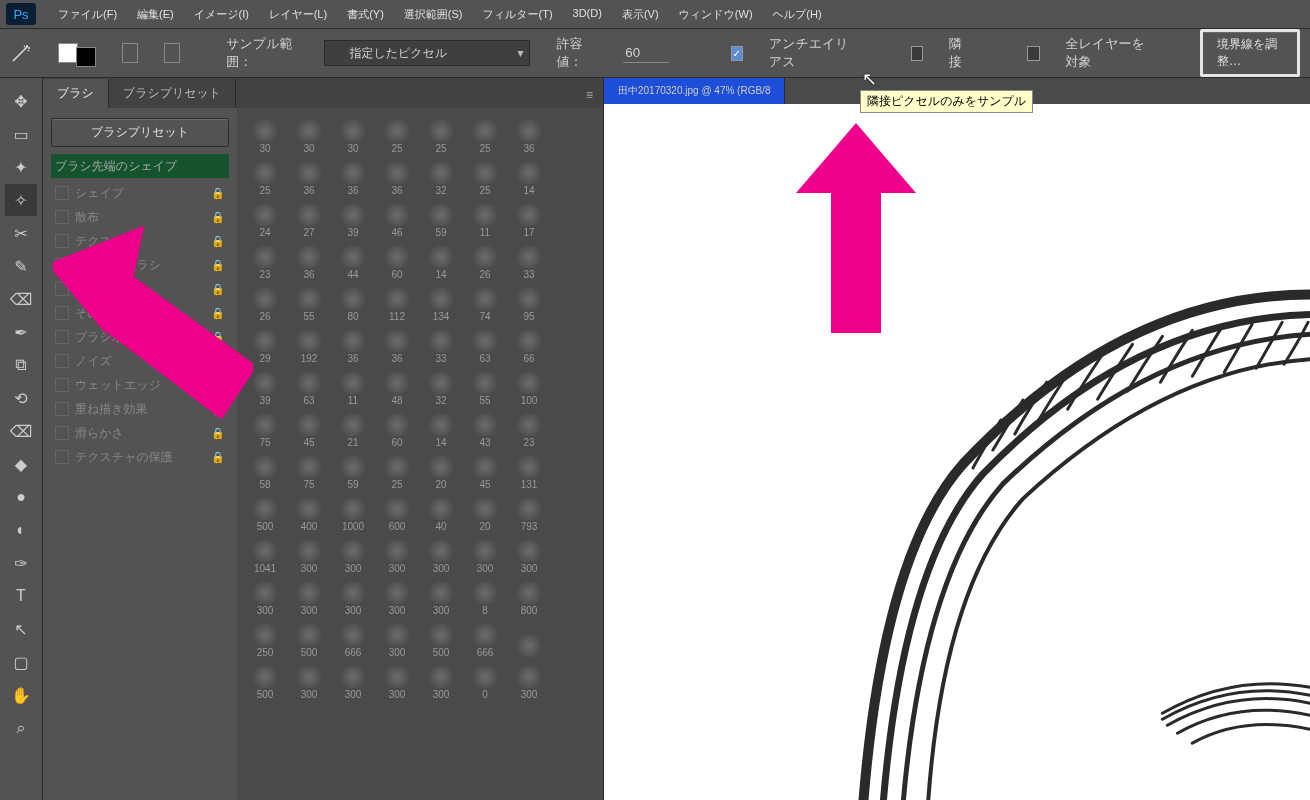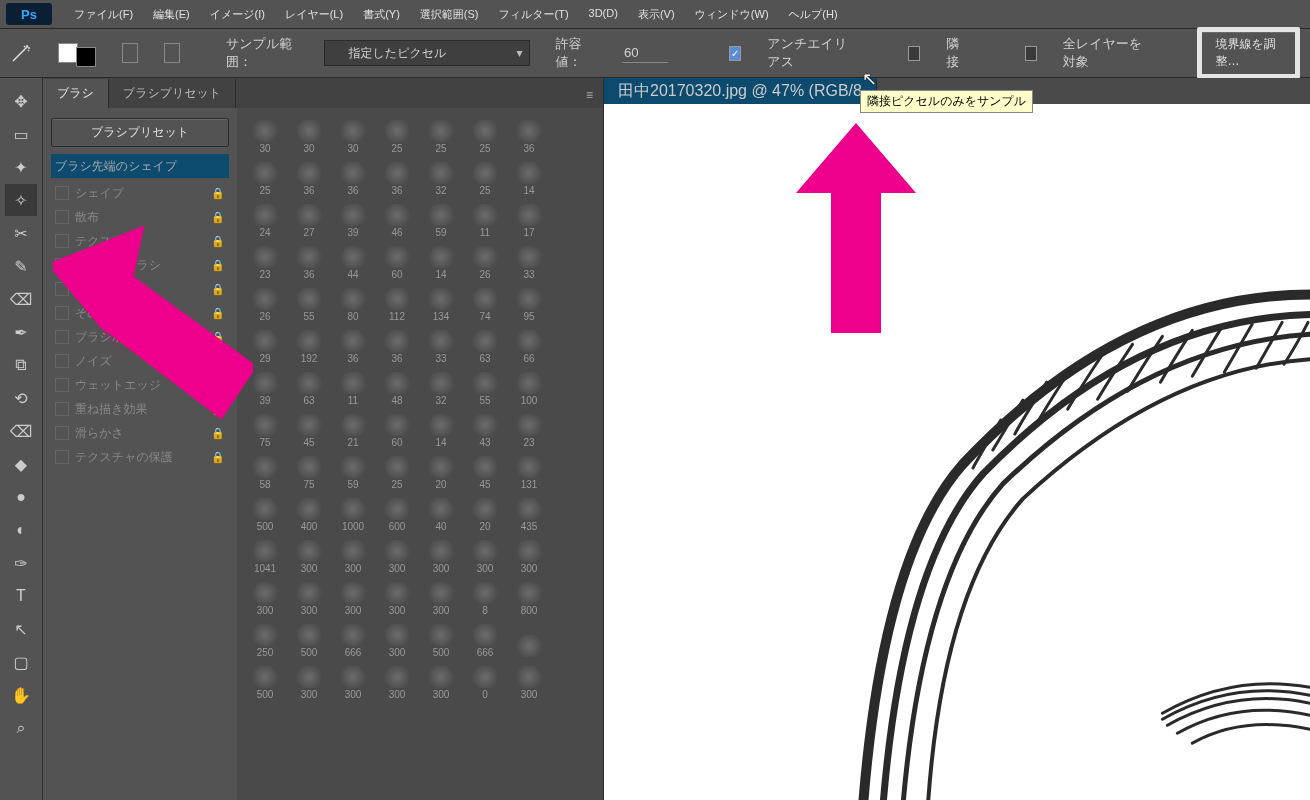--- a/index.html
+++ b/index.html
@@ -1,57 +1,57 @@
 <!DOCTYPE html>
 <html><head>
 <meta charset="utf-8">
 <style>
 html,body{margin:0;padding:0;width:1310px;height:800px;background:#535353;font-family:"Meiryo","Hiragino Kaku Gothic Pro",sans-serif;font-size:12px;color:#d0d0d0;overflow:hidden}
 .menubar{height:28px;background:#535353;display:flex;align-items:center;padding:0 6px;border-bottom:1px solid #2b2b2b}
-.app-icon{width:46px;height:22px;background:#0a1f33;border-radius:3px;display:flex;align-items:center;justify-content:center;color:#31a8ff;font-weight:bold;font-size:13px;margin-right:12px}
+.app-icon{width:30px;height:22px;background:#0a1f33;border-radius:3px;display:flex;align-items:center;justify-content:center;color:#31a8ff;font-weight:normal;font-size:13px;margin-right:12px}
 .menu-item{padding:4px 10px;color:#e0e0e0;font-size:11px;cursor:default}
 .optbar{height:48px;background:#535353;display:flex;align-items:center;padding:0 10px;border-bottom:1px solid #2b2b2b;gap:26px}
 .tool-ic{width:28px;height:28px;display:flex;align-items:center;justify-content:center}
 .swatch-group{display:flex;align-items:center;gap:6px}
 .sq{width:18px;height:18px;border:1px solid #888}
 .sq.front{background:#fff}
 .sq.back{background:#000;margin-left:-8px;margin-top:8px}
 .txt{color:#d0d0d0;font-size:13px}
 .dropdown{background:#3f3f3f;border:1px solid #2b2b2b;height:24px;display:flex;align-items:center;padding:0 20px 0 24px;position:relative;min-width:160px}
 .dropdown::after{content:"▾";position:absolute;right:6px;color:#bbb}
 .numfield{background:transparent;border:none;border-bottom:1px solid #888;color:#d0d0d0;width:42px;text-align:left;padding:2px}
 .chk{width:13px;height:13px;border:1px solid #999;display:inline-flex;align-items:center;justify-content:center;font-size:11px;background:#3a3a3a}
 .chk.on{background:#5a8dd6;color:#fff}
 .chk.on::after{content:"✓";font-size:10px}
-.btn{background:#535353;border:5px solid #e5e5e5;box-shadow:inset 0 1px 0 #6a6a6a;padding:4px 14px;color:#e0e0e0;border-radius:2px}
+.btn{background:#535353;border:3px solid #e5e5e5;box-shadow:inset 0 1px 0 #6a6a6a;padding:4px 14px;color:#e0e0e0;border-radius:2px}
 .body{display:flex;height:724px}
 .tools{width:42px;background:#535353;border-right:1px solid #2b2b2b;display:flex;flex-direction:column;align-items:center;padding-top:6px}
 .tools .t{width:32px;height:32px;display:flex;align-items:center;justify-content:center;color:#ccc;font-size:16px;margin:1px 0;cursor:default}
 .tools .t.active{background:#3a3a3a}
 .panel{width:560px;background:#535353;display:flex;flex-direction:column;border-right:1px solid #2b2b2b}
 .tabs{display:flex;background:#424242;height:30px;align-items:flex-end}
 .tab{padding:6px 14px;color:#bbb;border-right:1px solid #2b2b2b}
 .tab.active{background:#535353;color:#e8e8e8}
 .tab-menu{margin-left:auto;padding:6px 10px;color:#aaa}
 .panel-body{flex:1;display:flex;overflow:hidden}
 .brush-opts{width:178px;padding:10px 8px;display:flex;flex-direction:column;gap:3px}
 .preset-btn{background:#535353;border:1px solid #2b2b2b;box-shadow:inset 0 1px 0 #6a6a6a;padding:5px 10px;text-align:center;color:#e0e0e0;border-radius:2px;margin-bottom:4px}
 .opt-row{display:flex;align-items:center;height:24px;padding:0 4px;color:#888}
 .opt-row .cb{width:12px;height:12px;border:1px solid #666;margin-right:6px}
 .opt-row .lock{margin-left:auto;font-size:11px;color:#777}
-.opt-row.mid{color:#aaa;background:#0c4a6e}
+.opt-row.mid{color:#aaa;background:#14532d}
 .brush-grid{flex:1;background:#4a4a4a;overflow-y:scroll;padding:6px;position:relative}
 .brush-grid::-webkit-scrollbar{width:16px;background:#3a3a3a}
 .brush-grid::-webkit-scrollbar-thumb{background:#6a6a6a;border:2px solid #3a3a3a}
 .bgrid-row{display:flex}
 .bcell{width:44px;height:40px;display:flex;flex-direction:column;align-items:center;justify-content:flex-end;padding-bottom:2px}
 .bthumb{width:30px;height:22px;background:radial-gradient(circle,#888 0%,#555 60%,transparent 70%);opacity:.55;border-radius:3px}
 .bsize{font-size:10px;color:#999;margin-top:1px}
 .canvas{flex:1;position:relative;background:#4a4a4a}
-.doc-tab{position:absolute;top:0;left:0;height:26px;background:#0c4a6e;padding:0 14px;display:flex;align-items:center;color:#ccc;font-size:16px;border-right:1px solid #2b2b2b}
+.doc-tab{position:absolute;top:0;left:0;height:26px;background:#1d4ed8;padding:0 14px;display:flex;align-items:center;color:#ccc;font-size:10px;border-right:1px solid #2b2b2b}
 .cview{position:absolute;top:26px;left:0;right:0;bottom:0;background:#fff;overflow:hidden}
 .tooltip{position:absolute;top:90px;left:860px;background:#ffffc9;border:1px solid #888;padding:2px 6px;color:#000;font-size:12px;z-index:30}
 .cursor{position:absolute;top:68px;left:862px;color:#fff;font-size:18px;z-index:31;text-shadow:0 0 2px #000}
 .arrow{position:absolute;z-index:20}
 .arrow svg{display:block}
 .a1{top:123px;left:796px}
 .a2{top:225px;left:53px}
 </style>
 </head>
 <body>
@@ -496,21 +496,21 @@
             <div class="bcell">
               <div class="bthumb"></div>
               <div class="bsize">40</div>
             </div>
             <div class="bcell">
               <div class="bthumb"></div>
               <div class="bsize">20</div>
             </div>
             <div class="bcell">
               <div class="bthumb"></div>
-              <div class="bsize">435</div>
+              <div class="bsize">793</div>
             </div>
           </div>
           <div class="bgrid-row">
             <div class="bcell">
               <div class="bthumb"></div>
               <div class="bsize">1041</div>
             </div>
             <div class="bcell">
               <div class="bthumb"></div>
               <div class="bsize">300</div>

